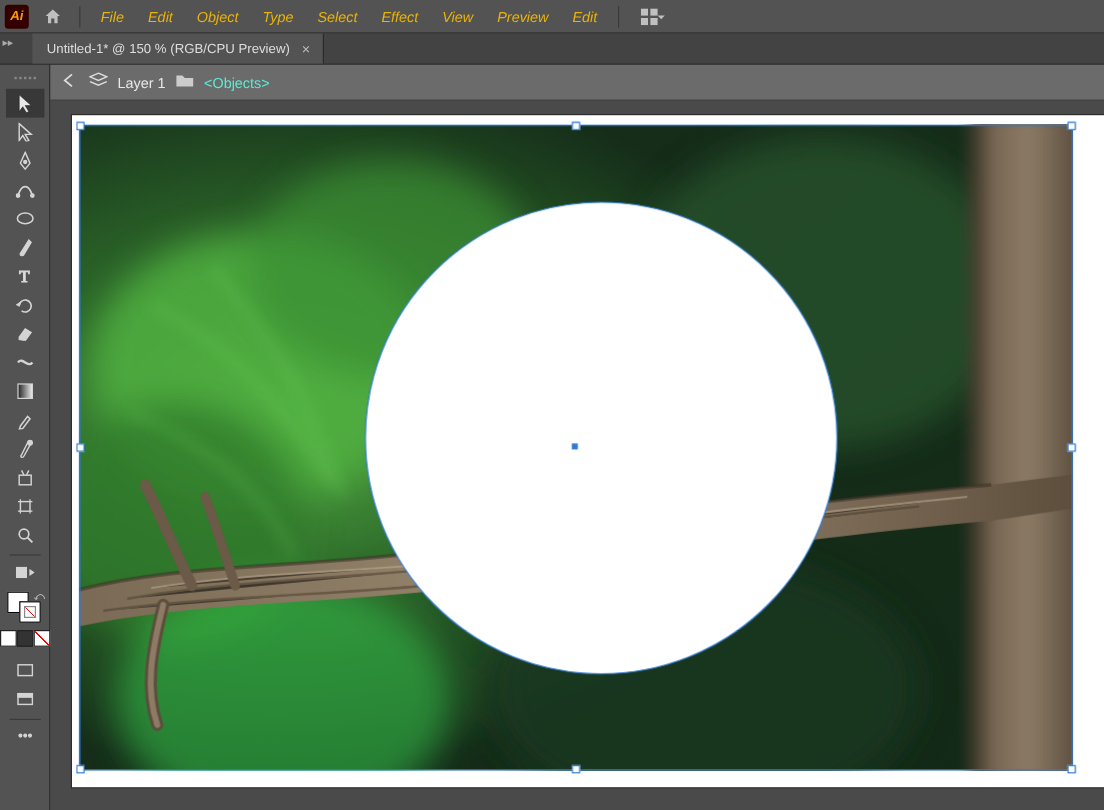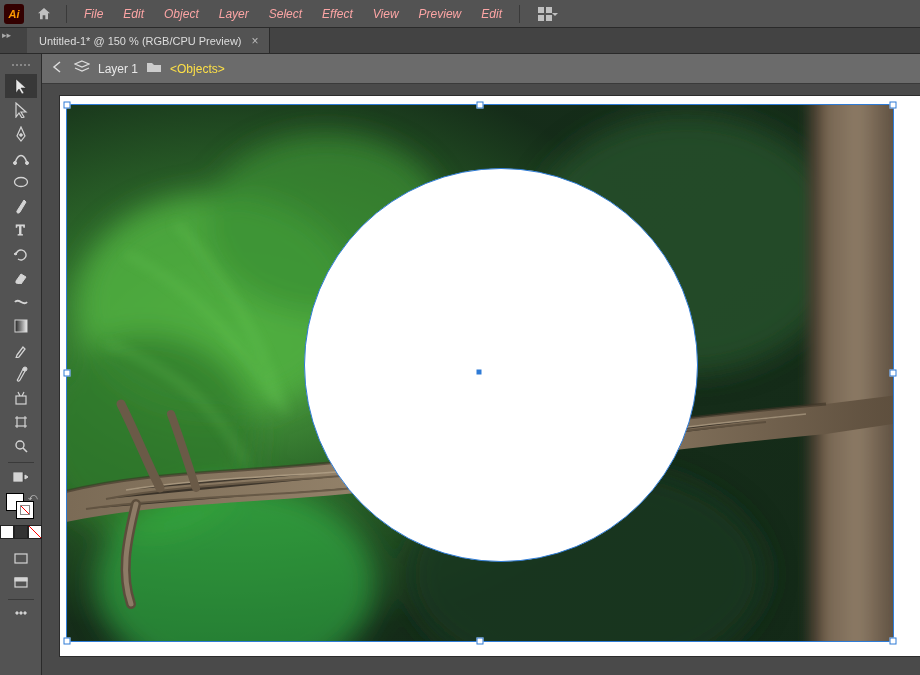--- a/index.html
+++ b/index.html
@@ -40,21 +40,21 @@
   }
   .home-icon svg { fill: #c0c0c0; }
   .menu-divider {
     width: 1px; height: 18px;
     background: #3a3a3a;
     margin: 0 6px;
   }
   .menu-item {
     padding: 4px 9px;
     cursor: pointer;
-    color: #fca5a5;
+    color: #eab308;
   }
   .workspace-switch {
     width: 26px; height: 20px;
     margin-left: 8px;
     display: flex; align-items: center; justify-content: center;
     cursor: pointer;
   }
   .workspace-switch svg { fill: #c0c0c0; }
 
   .expand-arrow {
@@ -164,21 +164,21 @@
     display: flex;
     align-items: center;
     padding: 0 10px;
     gap: 8px;
     border-bottom: 1px solid #3a3a3a;
     color: #e8e8e8;
     font-size: 12px;
   }
   .layerbar .crumb-back svg { fill: #ddd; }
   .layer-name { cursor: pointer; }
-  .crumb-objects { color: #fde047; }
+  .crumb-objects { color: #5eead4; }
 
   
   .canvas-area {
     position: absolute;
     left: 42px; top: 84px; right: 0; bottom: 0;
     background: #4a4a4a;
     overflow: hidden;
   }
   .artboard {
     position: absolute;
@@ -227,21 +227,21 @@
   <div class="app-icon">Ai</div>
   <div class="home-icon">
     <svg width="16" height="16" viewBox="0 0 24 24">
         <path d="M12 3l9 8h-3v9h-4v-6h-4v6H6v-9H3z"></path>
       </svg>
   </div>
   <div class="menu-divider"></div>
   <div class="menu-item">File</div>
   <div class="menu-item">Edit</div>
   <div class="menu-item">Object</div>
-  <div class="menu-item">Layer</div>
+  <div class="menu-item">Type</div>
   <div class="menu-item">Select</div>
   <div class="menu-item">Effect</div>
   <div class="menu-item">View</div>
   <div class="menu-item">Preview</div>
   <div class="menu-item">Edit</div>
   <div class="menu-divider"></div>
   <div class="workspace-switch">
     <svg width="22" height="14" viewBox="0 0 22 14">
       <rect x="0" y="0" width="6" height="6" fill="#c0c0c0"></rect>
       <rect x="8" y="0" width="6" height="6" fill="#c0c0c0"></rect>

